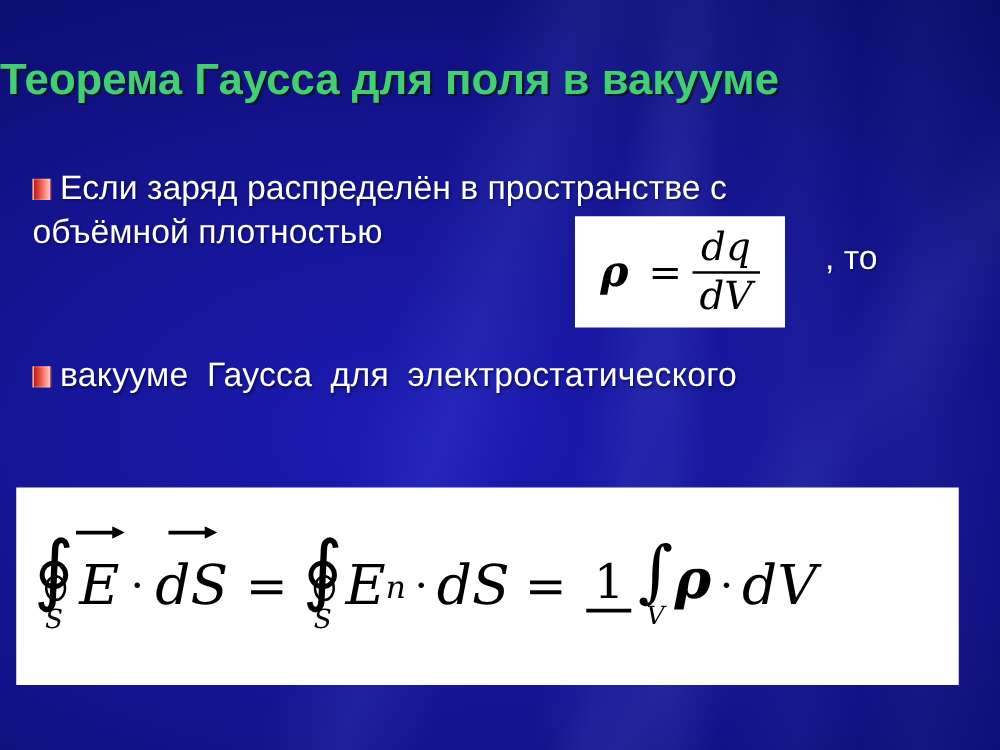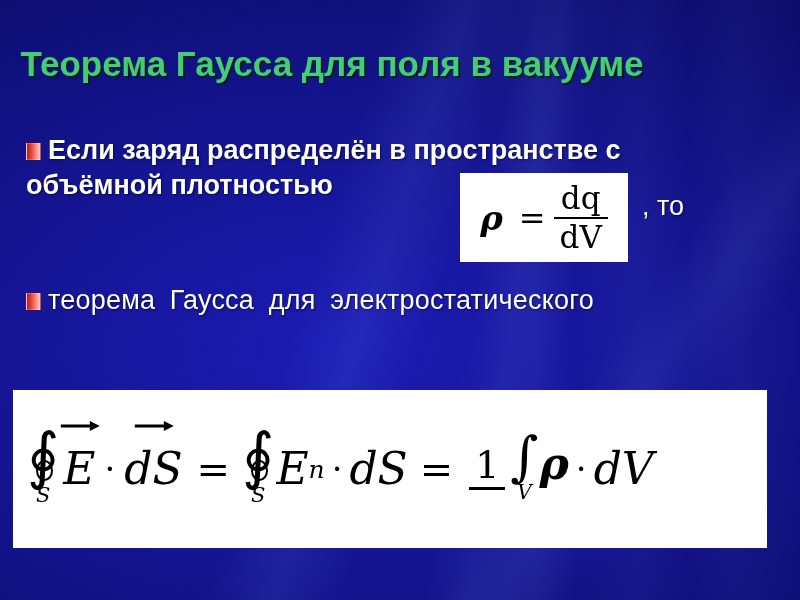--- a/index.html
+++ b/index.html
@@ -32,38 +32,38 @@
       radial-gradient(120% 95% at 42% 58%, #1b1bb4 0%, #14148f 42%, #0d0d72 70%, #080858 100%),
       #0b0b63;
   }
 
   
   #title {
     position: absolute;
     left: 0;
     top: 44px;
     width: 664px;
-    text-align: center;
+    text-align: left;
     font-size: 35px;
     font-weight: bold;
     color: #44cc77;
     letter-spacing: 0px;
     text-shadow: 2px 2px 0 rgba(0,30,10,0.75);
     white-space: nowrap;
   }
 
   
   .bullet-block {
     position: absolute;
     color: #ffffff;
     font-size: 27px;
     line-height: 1.28;
     text-shadow: 1px 1px 2px rgba(0,0,0,0.55);
   }
-  #bullet1 { left: 26px; top: 133px; width: 752px; font-weight: bold; }
+  #bullet1 { left: 26px; top: 133px; width: 752px; }
   #bullet2 { left: 26px; top: 283px; width: 752px; }
 
   .bullet-marker {
     display: inline-block;
     width: 15px;
     height: 17px;
     vertical-align: -1px;
     margin-right: 7px;
     background: linear-gradient(90deg, #b61d1d 0%, #e34a40 35%, #ff8d7f 70%, #ffc9bd 100%);
     border: 1px solid rgba(255,255,255,0.20);
@@ -113,26 +113,26 @@
   .frac .num, .frac .den {
     padding: 0 6px;
     line-height: 1.05;
   }
   .frac .bar {
     width: 100%;
     height: 2px;
     background: #000;
     margin: 2px 0;
   }
-  #rho-frac .num, #rho-frac .den { font-size: 31px; }
+  #rho-frac .num, #rho-frac .den { font-size: 31px; font-style: italic; }
 
   
   #to-label {
     position: absolute;
-    left: 642px;
+    left: 660px;
     top: 191px;
     color: #ffffff;
     font-size: 27px;
     text-shadow: 1px 1px 2px rgba(0,0,0,0.55);
   }
 
   
   #gauss-box {
     position: absolute;
     left: 13px;
@@ -263,21 +263,21 @@
         <span class="bar"></span>
         <span class="den">dV</span>
       </span>
     </div>
   </div>
 
   <div id="to-label">, то</div>
 
   <div id="bullet2" class="bullet-block">
     <span class="line-1">
-      <span class="bullet-marker"></span><span id="b2line1">теорема Гаусса для электростатического</span>
+      <span class="bullet-marker"></span><span id="b2line1">вакууме Гаусса для электростатического</span>
     </span>
   </div>
 
   <div id="gauss-box">
     <div id="gauss-inner">
 
       <span class="oint">
         <span class="sym">∮</span>
         <span class="ring"></span>
         <span class="lim">S</span>

